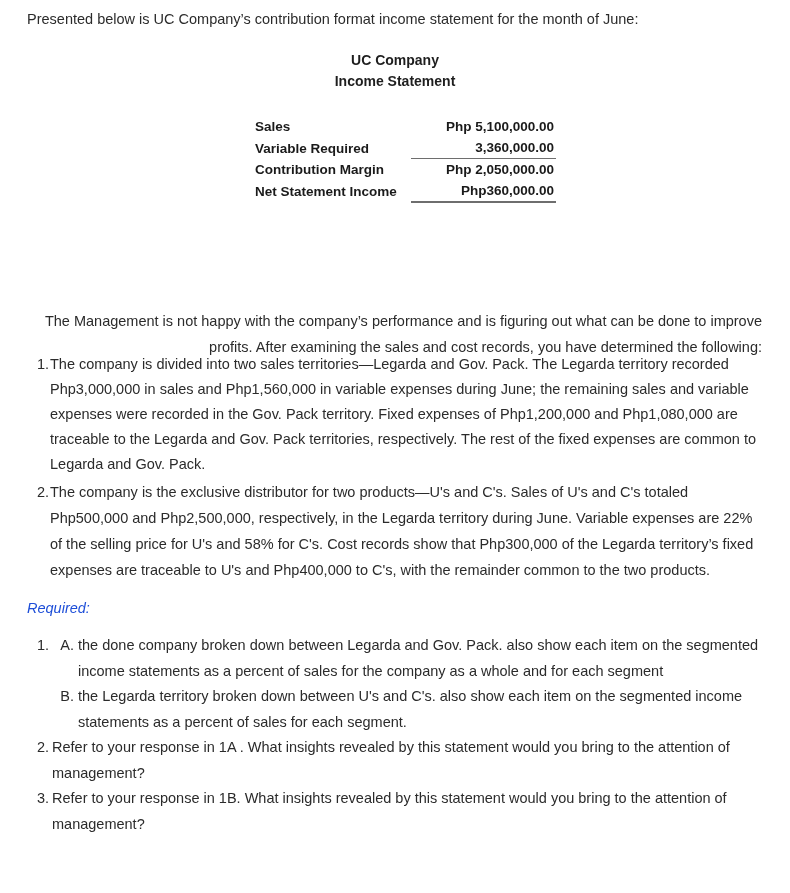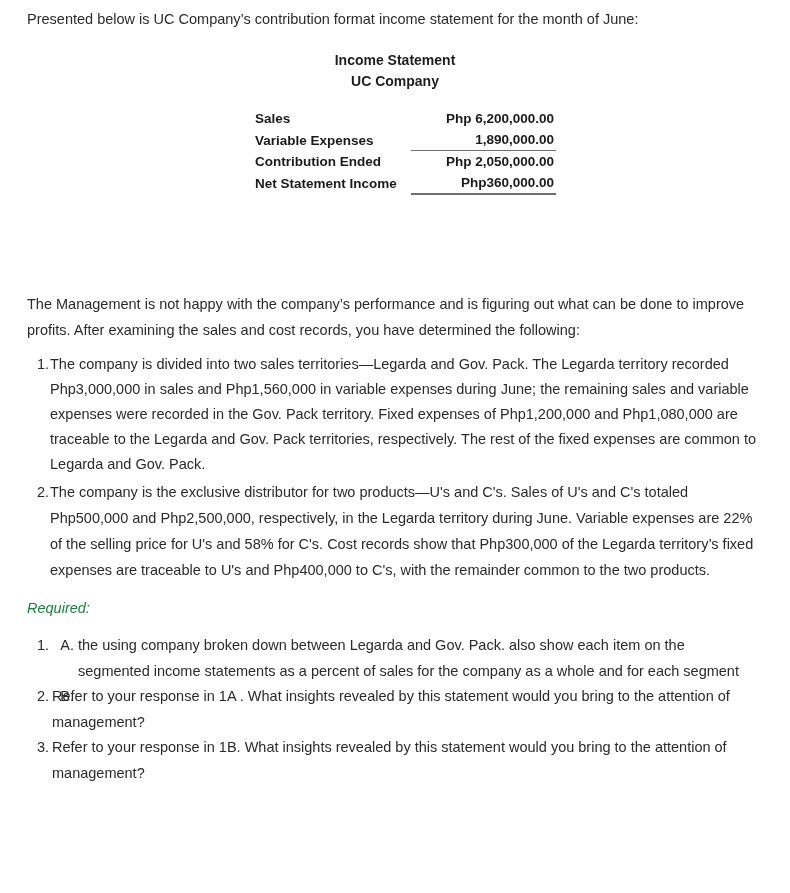--- a/index.html
+++ b/index.html
@@ -49,21 +49,21 @@
     font-weight: 600;
     color: #1e1e1e;
     padding-left: 0px;
   }
   .stmt-head > div {
     margin: 0 auto;
     width: 500px;
   }
 
   .stmt-table {
-    margin-top: 16px;
+    margin-top: 24px;
     margin-left: 255px;
     border-collapse: collapse;
     font-size: 13.5px;
     color: #1a1a1a;
     font-weight: 600;
   }
   .stmt-table td {
     padding: 0;
     vertical-align: bottom;
     white-space: nowrap;
@@ -92,21 +92,21 @@
 
   
   .para {
     position: absolute;
     left: 27px;
     width: 735px;
     font-size: 14.5px;
     line-height: 26px;
     color: #2b2b2b;
   }
-  #para-management { top: 291px; }
+  #para-management { top: 308px; text-align: right; }
 
   
   .facts {
     position: absolute;
     left: 0;
     top: 352px;
     width: 790px;
     font-size: 14.5px;
     color: #2b2b2b;
   }
@@ -128,21 +128,21 @@
   #fact-1 { line-height: 25px; }
   #fact-1 .marker { line-height: 25px; }
 
   
   .required-label {
     position: absolute;
     left: 27px;
     top: 598px;
     font-size: 14.5px;
     font-style: italic;
-    color: #15803d;
+    color: #1d4ed8;
     line-height: 20px;
   }
   .required-list {
     position: absolute;
     left: 0;
     top: 633px;
     width: 790px;
     font-size: 14.5px;
     color: #2b2b2b;
   }
@@ -177,36 +177,36 @@
 </style>
 </head>
 <body>
 
 <div class="page">
 
   <div class="intro">Presented below is UC Company’s contribution format income statement for the month of June:</div>
 
   <div class="statement">
     <div class="stmt-head">
+      <div>UC Company</div>
       <div>Income Statement</div>
-      <div>UC Company</div>
     </div>
 
     <table class="stmt-table">
       <tbody>
         <tr>
           <td class="lbl">Sales</td>
-          <td class="amt">Php 6,200,000.00</td>
+          <td class="amt">Php 5,100,000.00</td>
         </tr>
         <tr class="rule-below">
-          <td class="lbl">Variable Expenses</td>
-          <td class="amt">1,890,000.00</td>
+          <td class="lbl">Variable Required</td>
+          <td class="amt">3,360,000.00</td>
         </tr>
         <tr>
-          <td class="lbl">Contribution Ended</td>
+          <td class="lbl">Contribution Margin</td>
           <td class="amt">Php 2,050,000.00</td>
         </tr>
         <tr class="final">
           <td class="lbl">Net Statement Income</td>
           <td class="amt">Php360,000.00</td>
         </tr>
       </tbody>
     </table>
   </div>
 
@@ -224,24 +224,25 @@
   </div>
 
   <div class="required-label">Required:</div>
 
   <div class="required-list">
     <div class="req">
       <span class="marker">1.</span>
     </div>
     <div class="sub">
       <span class="marker">A.</span>
-      <span>the using company broken down between Legarda and Gov. Pack. also show each item on the segmented income statements as a percent of sales for the company as a whole and for each segment</span>
+      <span>the done company broken down between Legarda and Gov. Pack. also show each item on the segmented income statements as a percent of sales for the company as a whole and for each segment</span>
     </div>
     <div class="sub">
       <span class="marker">B.</span>
+      <span>the Legarda territory broken down between U's and C's.  also show each item on the segmented income statements as a percent of sales for each segment.</span>
     </div>
     <div class="req">
       <span class="marker">2.</span>
       <span>Refer to your response in 1A . What insights revealed by this statement would you bring to the attention of management?</span>
     </div>
     <div class="req">
       <span class="marker">3.</span>
       <span>Refer to your response in 1B. What insights revealed by this statement would you bring to the attention of management?</span>
     </div>
   </div>

